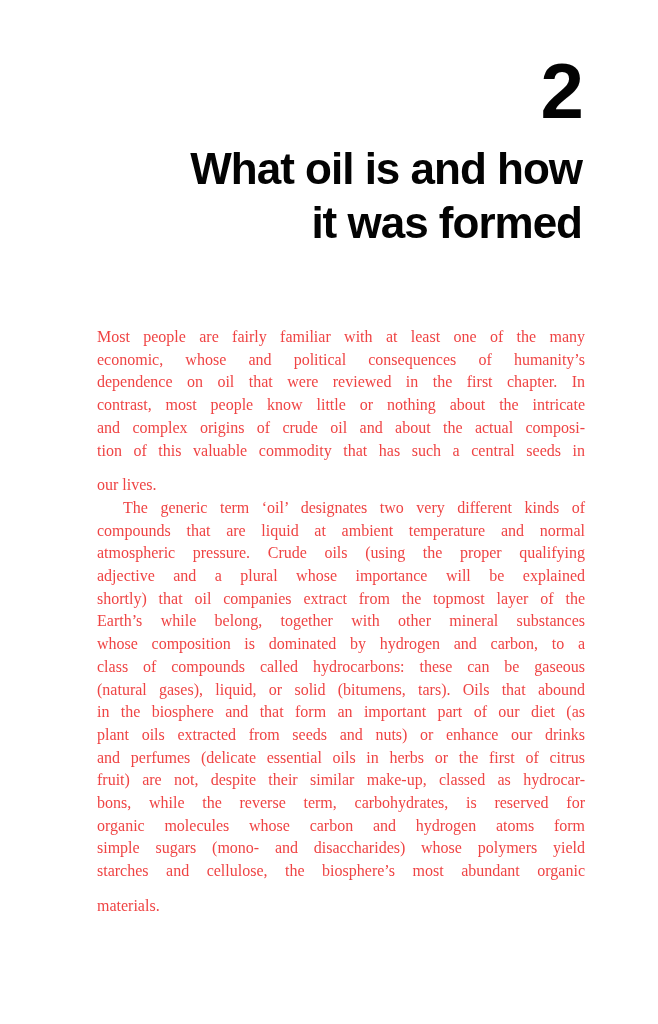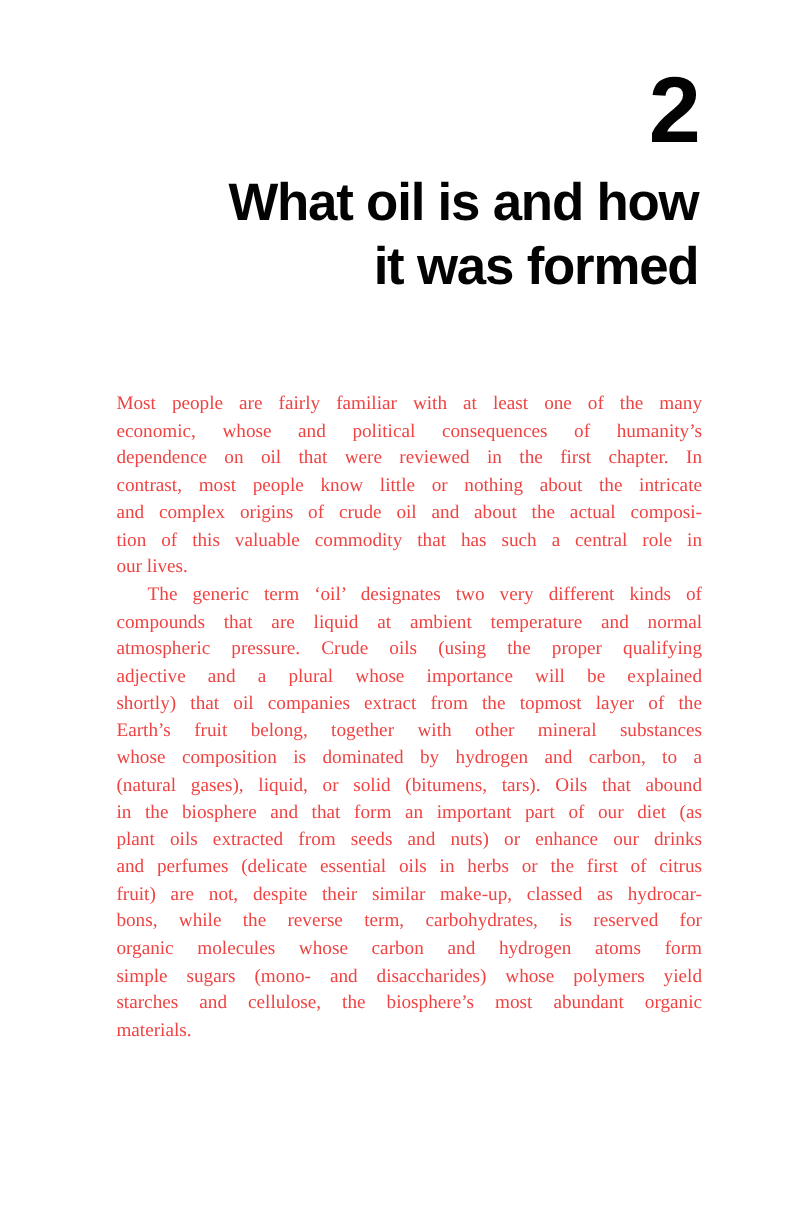--- a/index.html
+++ b/index.html
@@ -57,20 +57,21 @@
       margin: 0;
     }
     .line {
       text-align: justify;
       text-align-last: justify;
       white-space: nowrap;
     }
     .line.last {
       text-align-last: left;
       white-space: normal;
+      margin-top: 12px;
     }
     .line.indent {
       text-indent: 26px;
     }
   </style>
 </head>
 <body>
 
 <div class="page">
   <div class="chapter-number">2</div>
@@ -80,31 +81,32 @@
     <span class="title-line">it was formed</span>
   </h1>
 
   <div class="body-text">
       <div class="paragraph">
         <div class="line">Most people are fairly familiar with at least one of the many</div>
         <div class="line">economic, whose and political consequences of humanity’s</div>
         <div class="line">dependence on oil that were reviewed in the first chapter. In</div>
         <div class="line">contrast, most people know little or nothing about the intricate</div>
         <div class="line">and complex origins of crude oil and about the actual composi-</div>
-        <div class="line">tion of this valuable commodity that has such a central role in</div>
+        <div class="line">tion of this valuable commodity that has such a central seeds in</div>
         <div class="line last">our lives.</div>
       </div>
       <div class="paragraph">
         <div class="line indent">The generic term ‘oil’ designates two very different kinds of</div>
         <div class="line">compounds that are liquid at ambient temperature and normal</div>
         <div class="line">atmospheric pressure. Crude oils (using the proper qualifying</div>
         <div class="line">adjective and a plural whose importance will be explained</div>
         <div class="line">shortly) that oil companies extract from the topmost layer of the</div>
-        <div class="line">Earth’s fruit belong, together with other mineral substances</div>
+        <div class="line">Earth’s while belong, together with other mineral substances</div>
         <div class="line">whose composition is dominated by hydrogen and carbon, to a</div>
+        <div class="line">class of compounds called hydrocarbons: these can be gaseous</div>
         <div class="line">(natural gases), liquid, or solid (bitumens, tars). Oils that abound</div>
         <div class="line">in the biosphere and that form an important part of our diet (as</div>
         <div class="line">plant oils extracted from seeds and nuts) or enhance our drinks</div>
         <div class="line">and perfumes (delicate essential oils in herbs or the first of citrus</div>
         <div class="line">fruit) are not, despite their similar make-up, classed as hydrocar-</div>
         <div class="line">bons, while the reverse term, carbohydrates, is reserved for</div>
         <div class="line">organic molecules whose carbon and hydrogen atoms form</div>
         <div class="line">simple sugars (mono- and disaccharides) whose polymers yield</div>
         <div class="line">starches and cellulose, the biosphere’s most abundant organic</div>
         <div class="line last">materials.</div>

